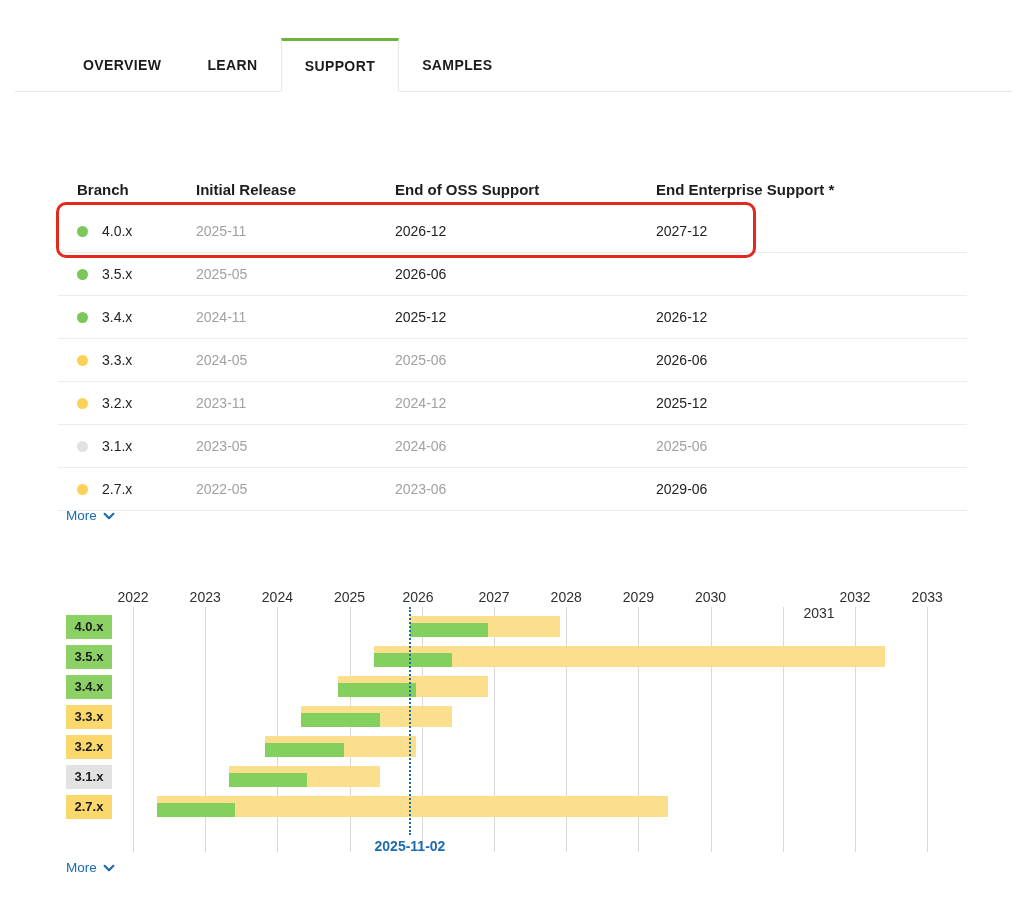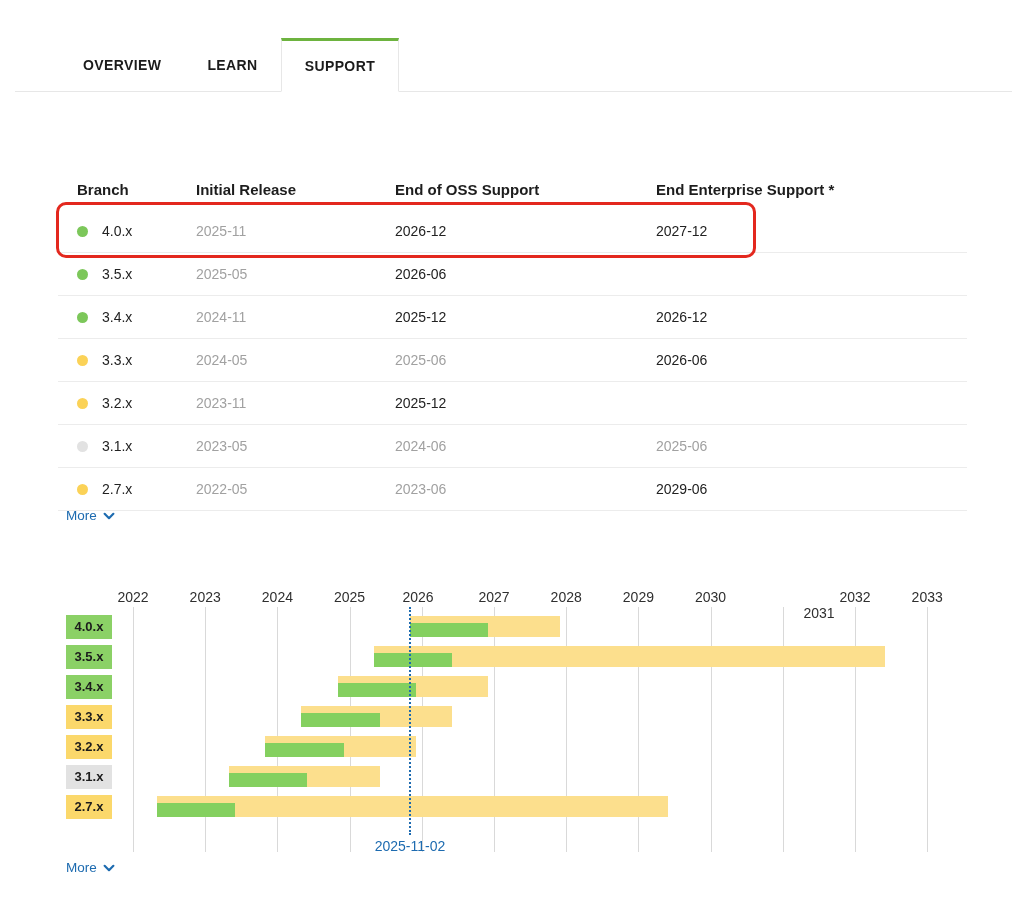--- a/index.html
+++ b/index.html
@@ -71,32 +71,33 @@
   }
   .lab-green  { background:var(--green_label,#8bd166); }
   .lab-yellow { background:var(--yellow_label,#fbd86b); }
   .lab-gray   { background:var(--gray,#e2e2e2); }
   .today-line {
     position:absolute; top:607px; height:228px; width:0;
     border-left:2px dotted var(--link_blue,#1d6bb0); z-index:4;
   }
   .today-label {
     position:absolute; top:838px; width:120px; text-align:center;
-    font-size:14px; font-weight:400; color:var(--link_blue,#1d6bb0); z-index:4;
+    font-size:14px; font-weight:700; color:var(--link_blue,#1d6bb0); z-index:4;
   }
 </style>
 </head>
 <body>
 
 <div id="page">
 
   <nav class="tabbar">
       <div class="tab">OVERVIEW</div>
       <div class="tab">LEARN</div>
       <div class="tab active">SUPPORT</div>
+      <div class="tab">SAMPLES</div>
     </nav>
 
   <section class="table-section">
     <div class="thead">
       <div class="hcell h-branch">Branch</div>
       <div class="hcell">Initial Release</div>
       <div class="hcell">End of OSS Support</div>
       <div class="hcell">End Enterprise Support *</div>
     </div>
     <div>
@@ -134,20 +135,21 @@
           <div class="cell muted">2024-05</div>
           <div class="cell muted">2025-06</div>
           <div class="cell">2026-06</div>
         </div>
         <div class="trow">
           <div class="cell c-branch">
             <span class="dot" style="background: rgb(251, 210, 87);"></span>
             <span>3.2.x</span>
           </div>
           <div class="cell muted">2023-11</div>
+          <div class="cell muted">2024-12</div>
           <div class="cell">2025-12</div>
         </div>
         <div class="trow">
           <div class="cell c-branch">
             <span class="dot" style="background: rgb(226, 226, 226);"></span>
             <span>3.1.x</span>
           </div>
           <div class="cell muted">2023-05</div>
           <div class="cell muted">2024-06</div>
           <div class="cell muted">2025-06</div>

